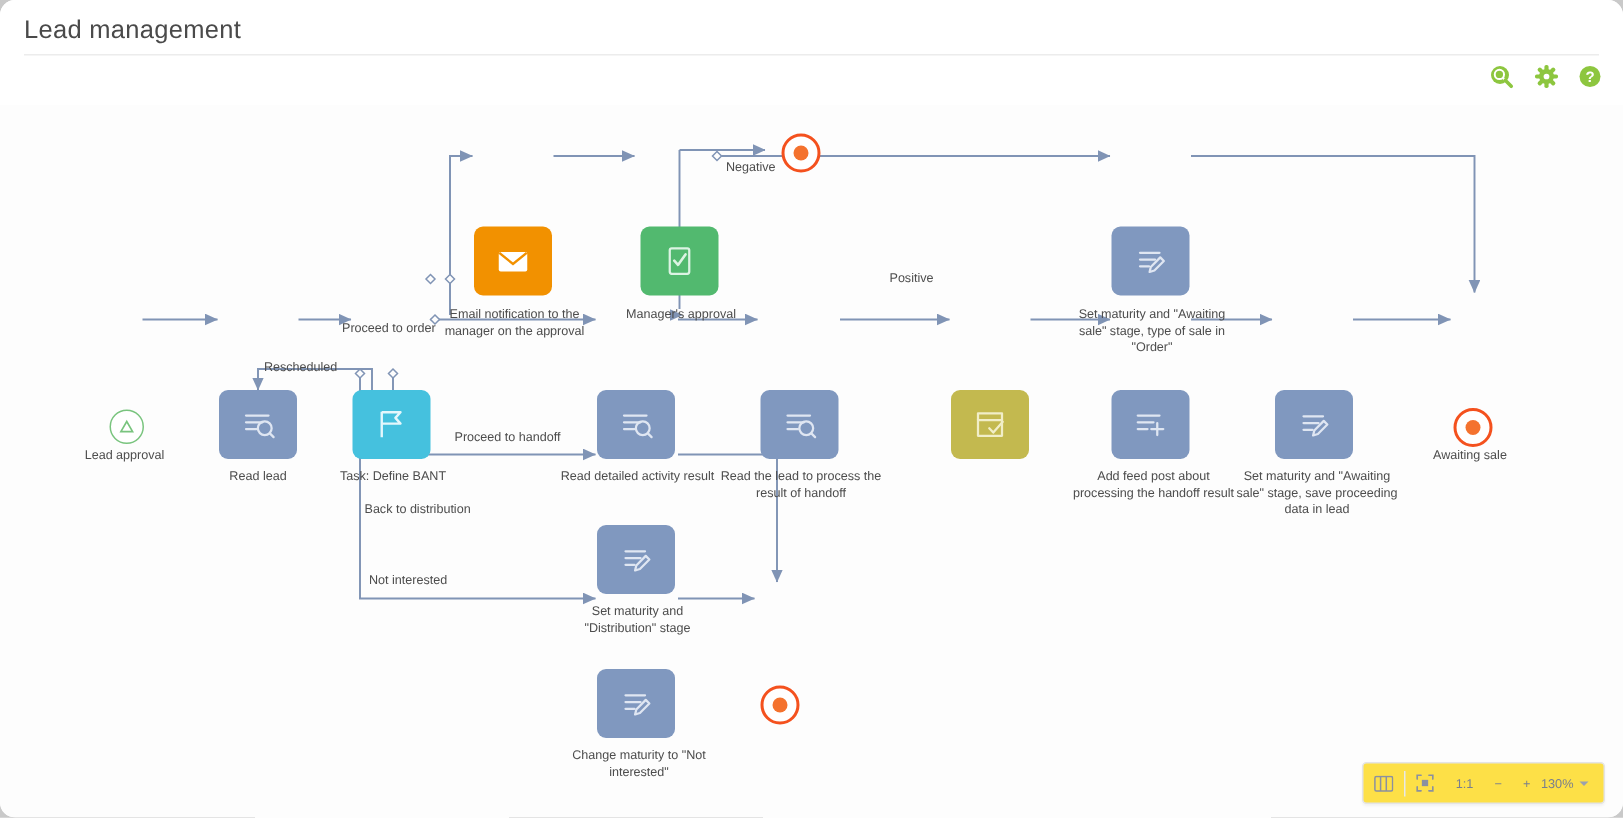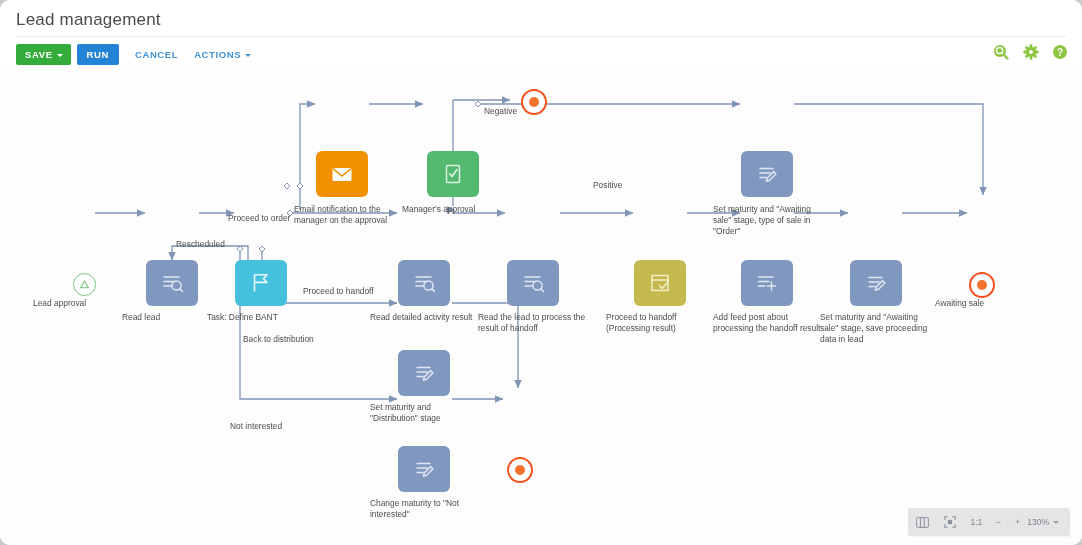--- a/index.html
+++ b/index.html
@@ -29,45 +29,42 @@
   #canvas{position:absolute;left:0;top:70px;width:1082px;height:475px;background:#fdfdfd;}
   #edges{position:absolute;left:0;top:0;width:1082px;height:475px;}
 
   .node{position:absolute;width:52px;height:46px;border-radius:6px;display:flex;align-items:center;justify-content:center;}
   .n-blue{background:#8098bf;}
   .n-cyan{background:#45c1de;}
   .n-orange{background:#f29100;}
   .n-green{background:#52b96f;}
   .n-olive{background:#c3b94f;}
 
-  .nlabel{position:absolute;font-size:8.4px;line-height:11px;color:#4d4d4d;}
+  .nlabel{position:absolute;text-align:center;font-size:8.4px;line-height:11px;color:#4d4d4d;}
   .elabel{position:absolute;font-size:8.4px;line-height:11px;color:#4d4d4d;white-space:nowrap;}
 
   .endnode{position:absolute;width:22px;height:22px;border-radius:50%;border:2.5px solid #f4511e;background:#fff;display:flex;align-items:center;justify-content:center;}
   .endnode i{width:10px;height:10px;border-radius:50%;background:#f4722e;display:block;}
   .startnode{position:absolute;width:21px;height:21px;border-radius:50%;border:1.4px solid #79c47e;background:#fff;display:flex;align-items:center;justify-content:center;}
 
   
-  #zoombar{position:absolute;right:12px;bottom:9px;height:26px;background:#e5e5e5;border:1px solid #e4e4e4;border-radius:3px;display:flex;align-items:center;box-shadow:0 1px 2px rgba(0,0,0,.05);}
+  #zoombar{position:absolute;right:12px;bottom:9px;height:26px;background:#fde047;border:1px solid #e4e4e4;border-radius:3px;display:flex;align-items:center;box-shadow:0 1px 2px rgba(0,0,0,.05);}
   .zb{display:flex;align-items:center;justify-content:center;height:26px;padding:0 7px;font-size:8.5px;color:#7a7f8c;}
   .zsep{width:1px;height:17px;background:#e8e8e8;}
   #zoomval{font-size:8.5px;color:#7a7f8c;padding-right:10px;}
 </style>
 </head>
 <body>
 
 <div id="app">
 
   <div id="header">
     <div id="page-title">Lead management</div>
     <div id="title-rule"></div>
 
-    <div id="toolbar">
-      <span class="tb btn-save"><span>SAVE</span><span class="caret caret-w"></span></span><span class="tb btn-run">RUN</span><span class="tb btn-link">CANCEL</span><span class="tb btn-link"><span>ACTIONS</span><span class="caret"></span></span>
-    </div>
 
     <div id="hdr-icons">
       <span class="hicon">
         <svg viewBox="0 0 16 16" width="16" height="16">
             <circle cx="7" cy="7" r="6" fill="#8dc63f"></circle>
             <circle cx="6.6" cy="6.6" r="3.1" fill="none" stroke="#fff" stroke-width="1.3"></circle>
             <line x1="9" y1="9" x2="11.5" y2="11.5" stroke="#fff" stroke-width="1.5"></line>
             <line x1="10.5" y1="10.5" x2="14.5" y2="14.5" stroke="#8dc63f" stroke-width="2.4" stroke-linecap="round"></line>
           </svg>
       </span>
@@ -327,21 +324,20 @@
 
     <div class="node n-olive" style="left:634px;top:190px;">
       <svg width="26" height="26" viewBox="0 0 26 26">
           <g stroke="#f1eec8" stroke-width="1.5" fill="none" stroke-linejoin="round">
             <path d="M5 5.5 L21 5.5 L21 10 L5 10 Z"></path>
             <path d="M5 9.6 L5 20.5 L21 20.5 L21 9.6"></path>
             <path d="M12.5 15.5 L15.2 18.4 L21.5 11.2" stroke-linecap="round"></path>
           </g>
         </svg>
     </div>
-    <div class="nlabel" style="left:606px;top:242px;width:112px;">Proceed to handoff (Processing result)</div>
 
     <div class="node n-blue" style="left:741px;top:190px;">
       <svg width="26" height="26" viewBox="0 0 26 26">
           <g stroke="#dfe6f2" stroke-width="1.5" fill="none" stroke-linecap="round">
             <line x1="4.5" y1="7" x2="19" y2="7"></line>
             <line x1="4.5" y1="11.5" x2="15" y2="11.5"></line>
             <line x1="4.5" y1="16" x2="11" y2="16"></line>
             <line x1="17.5" y1="12" x2="17.5" y2="20"></line>
             <line x1="13.5" y1="16" x2="21.5" y2="16"></line>
           </g>
@@ -395,21 +391,21 @@
     <div class="endnode" style="left:507px;top:387px;">
         <i></i>
       </div>
 
     <div class="elabel" style="left:484px;top:36px;">Negative</div>
     <div class="elabel" style="left:593px;top:110px;">Positive</div>
     <div class="elabel" style="left:228px;top:143px;">Proceed to order</div>
     <div class="elabel" style="left:176px;top:169px;">Rescheduled</div>
     <div class="elabel" style="left:303px;top:216px;">Proceed to handoff</div>
     <div class="elabel" style="left:243px;top:264px;">Back to distribution</div>
-    <div class="elabel" style="left:230px;top:311px;margin-top:40px;">Not interested</div>
+    <div class="elabel" style="left:246px;top:311px;">Not interested</div>
   </div>
 
   <div id="zoombar">
     <div class="zb">
       <svg width="13" height="11" viewBox="0 0 13 11">
           <rect x="0.6" y="0.6" width="11.8" height="9.8" rx="1" fill="none" stroke="#8b90a0" stroke-width="1"></rect>
           <line x1="4.4" y1="0.6" x2="4.4" y2="10.4" stroke="#8b90a0" stroke-width="1"></line>
           <line x1="8.2" y1="0.6" x2="8.2" y2="10.4" stroke="#8b90a0" stroke-width="1"></line>
         </svg>
     </div>

